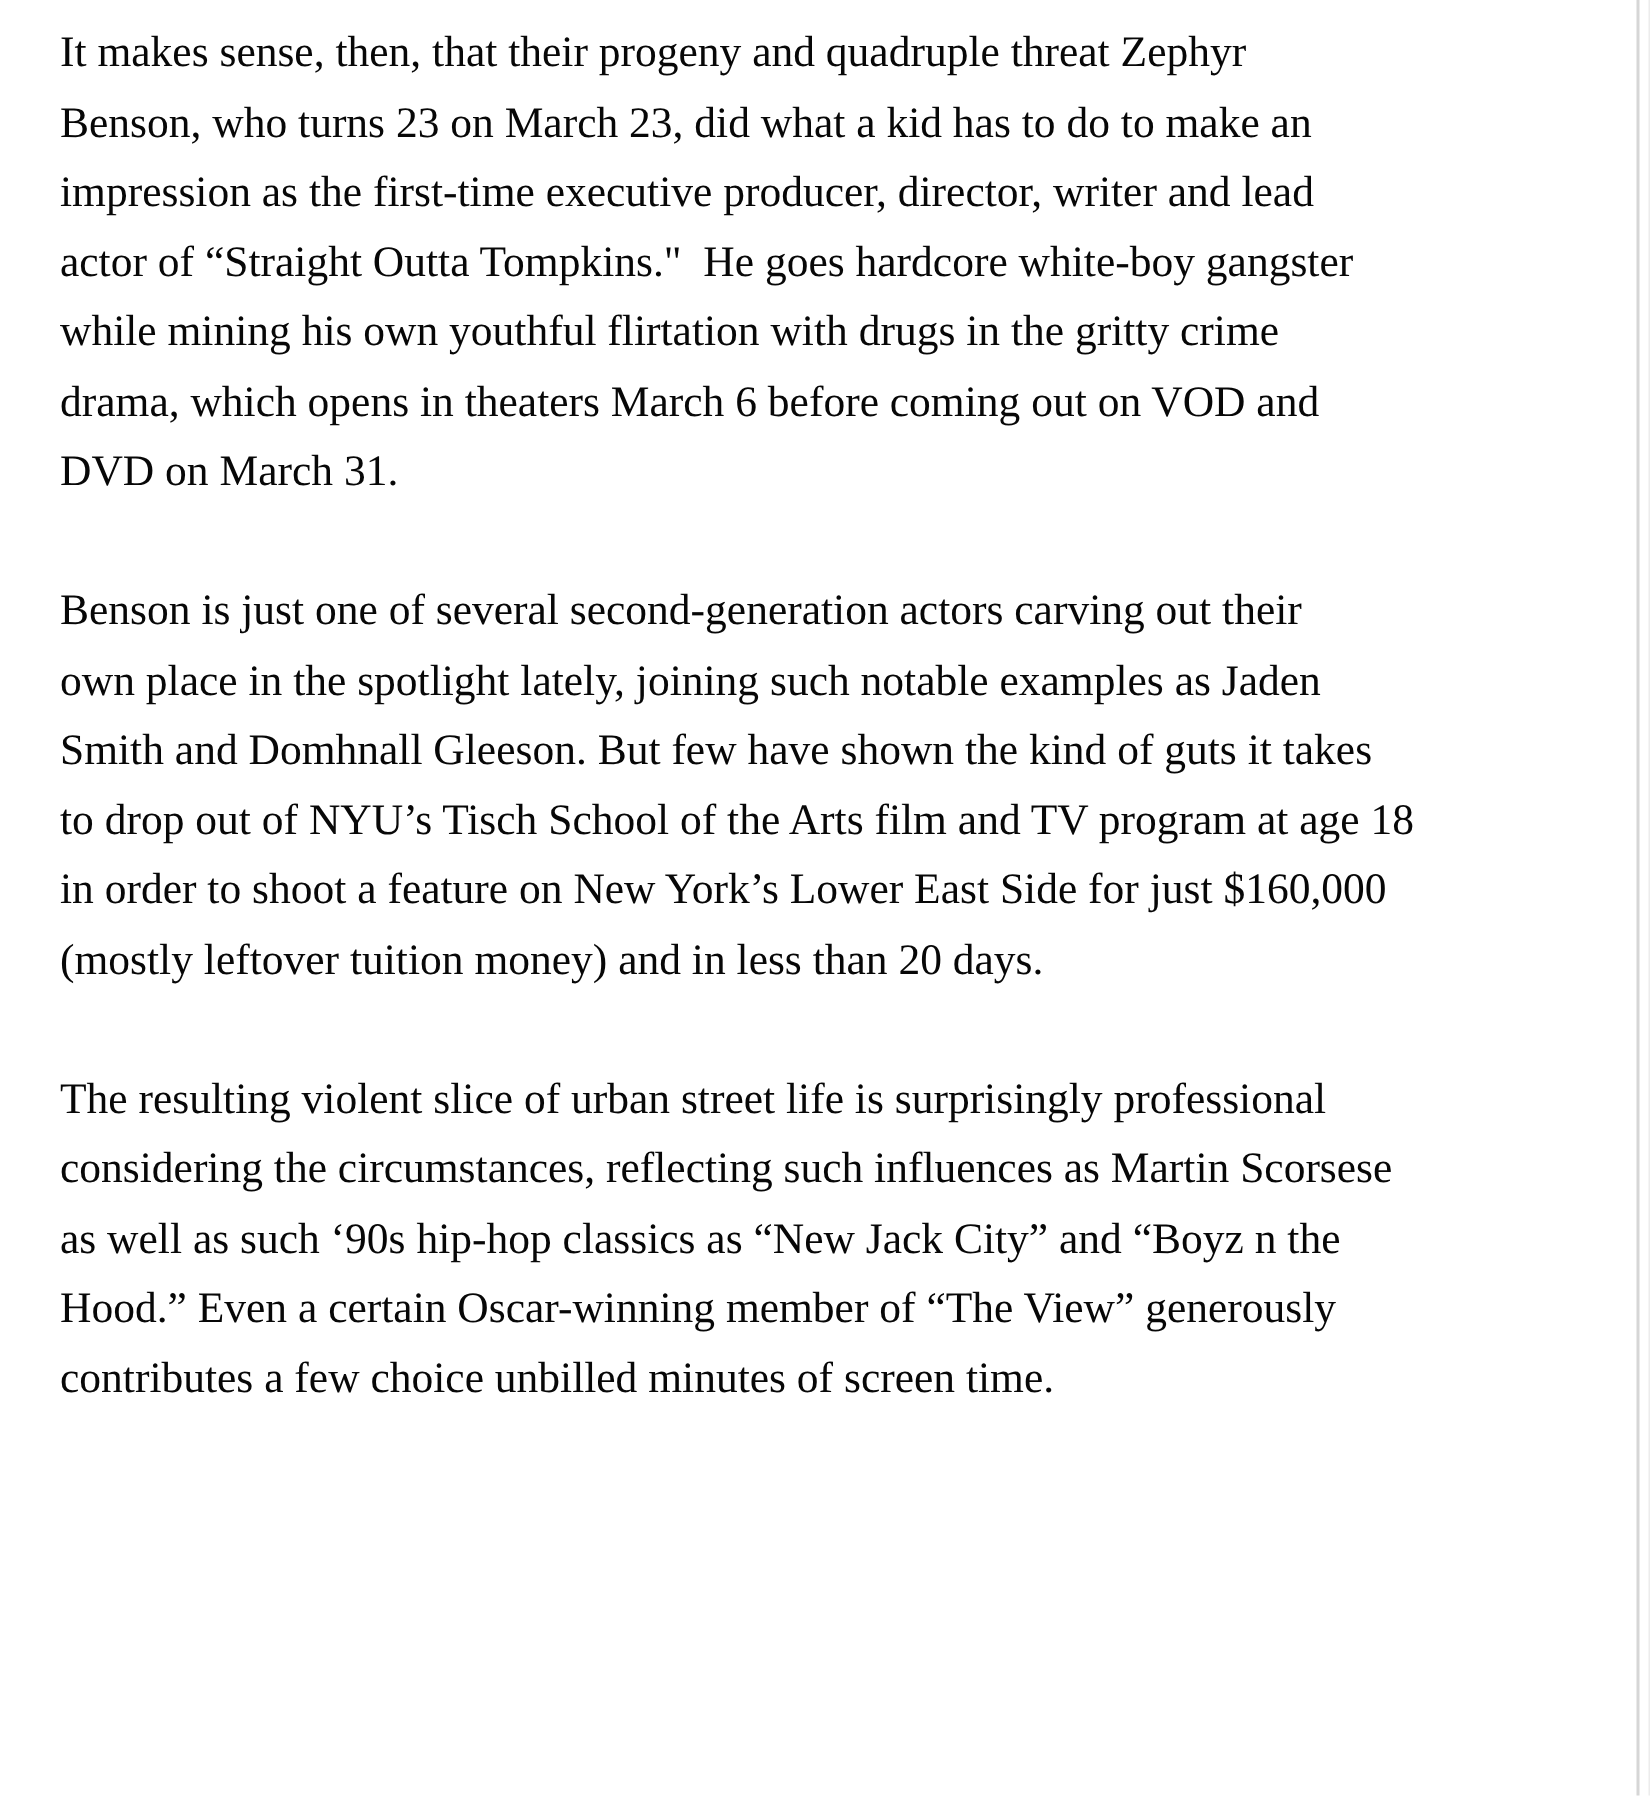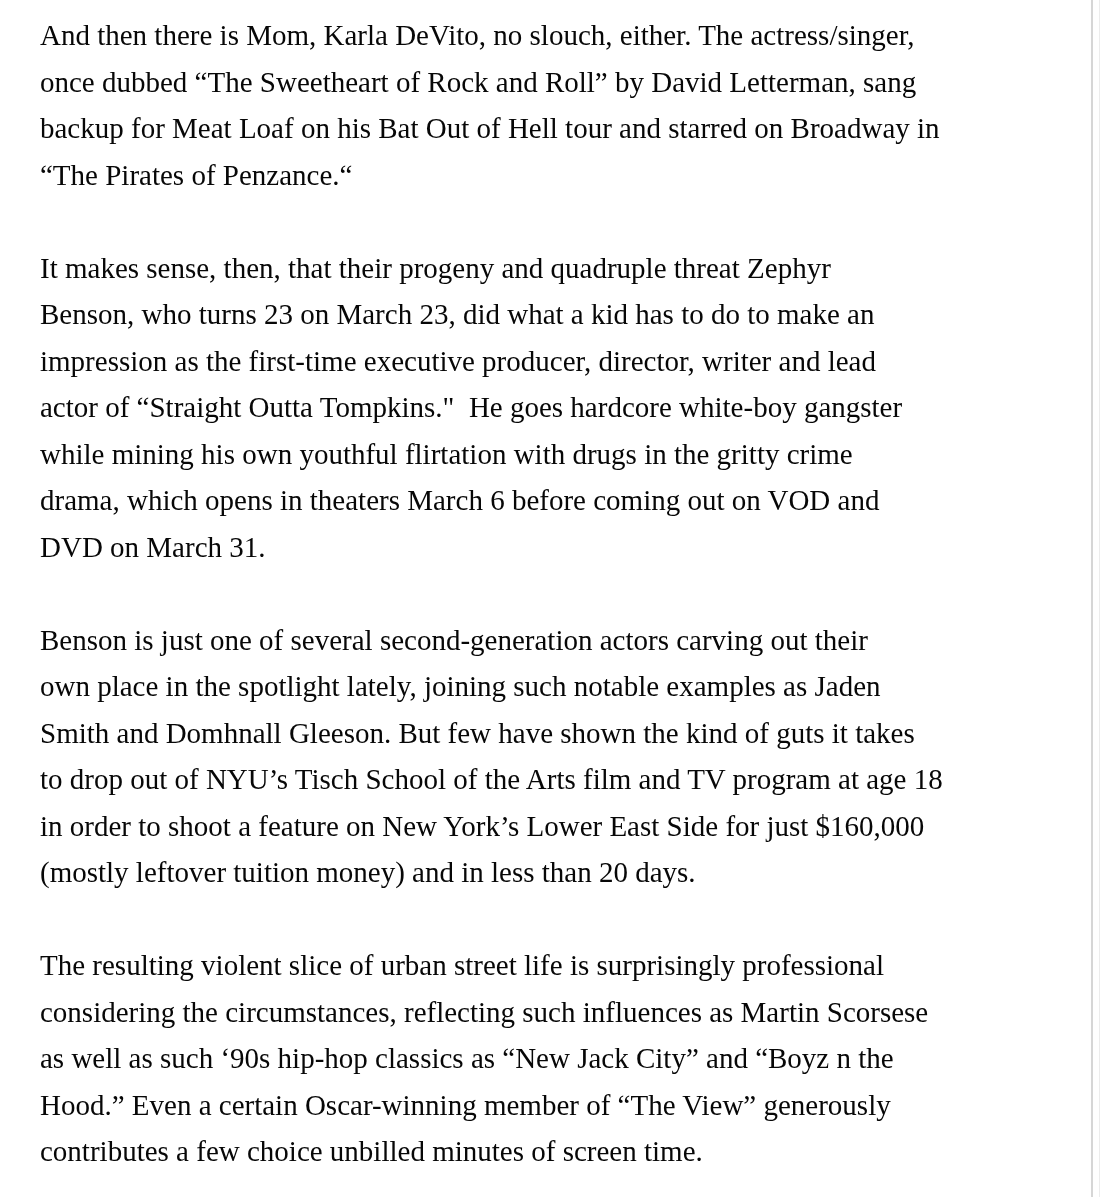--- a/index.html
+++ b/index.html
@@ -50,24 +50,20 @@
     top: 0;
     width: 1px;
     height: 1197px;
     background: #ececec;
   }
 </style>
 </head>
 <body>
 
 <div class="page">
-  <p>And then there is Mom, Karla DeVito, no slouch, either. The actress/singer,
-once dubbed “The Sweetheart of Rock and Roll” by David Letterman, sang
-backup for Meat Loaf on his Bat Out of Hell tour and starred on Broadway in
-“The Pirates of Penzance.“</p>
   <p>It makes sense, then, that their progeny and quadruple threat Zephyr
 Benson, who turns 23 on March 23, did what a kid has to do to make an
 impression as the first-time executive producer, director, writer and lead
 actor of “Straight Outta Tompkins."  He goes hardcore white-boy gangster
 while mining his own youthful flirtation with drugs in the gritty crime
 drama, which opens in theaters March 6 before coming out on VOD and
 DVD on March 31.</p>
   <p>Benson is just one of several second-generation actors carving out their
 own place in the spotlight lately, joining such notable examples as Jaden
 Smith and Domhnall Gleeson. But few have shown the kind of guts it takes

